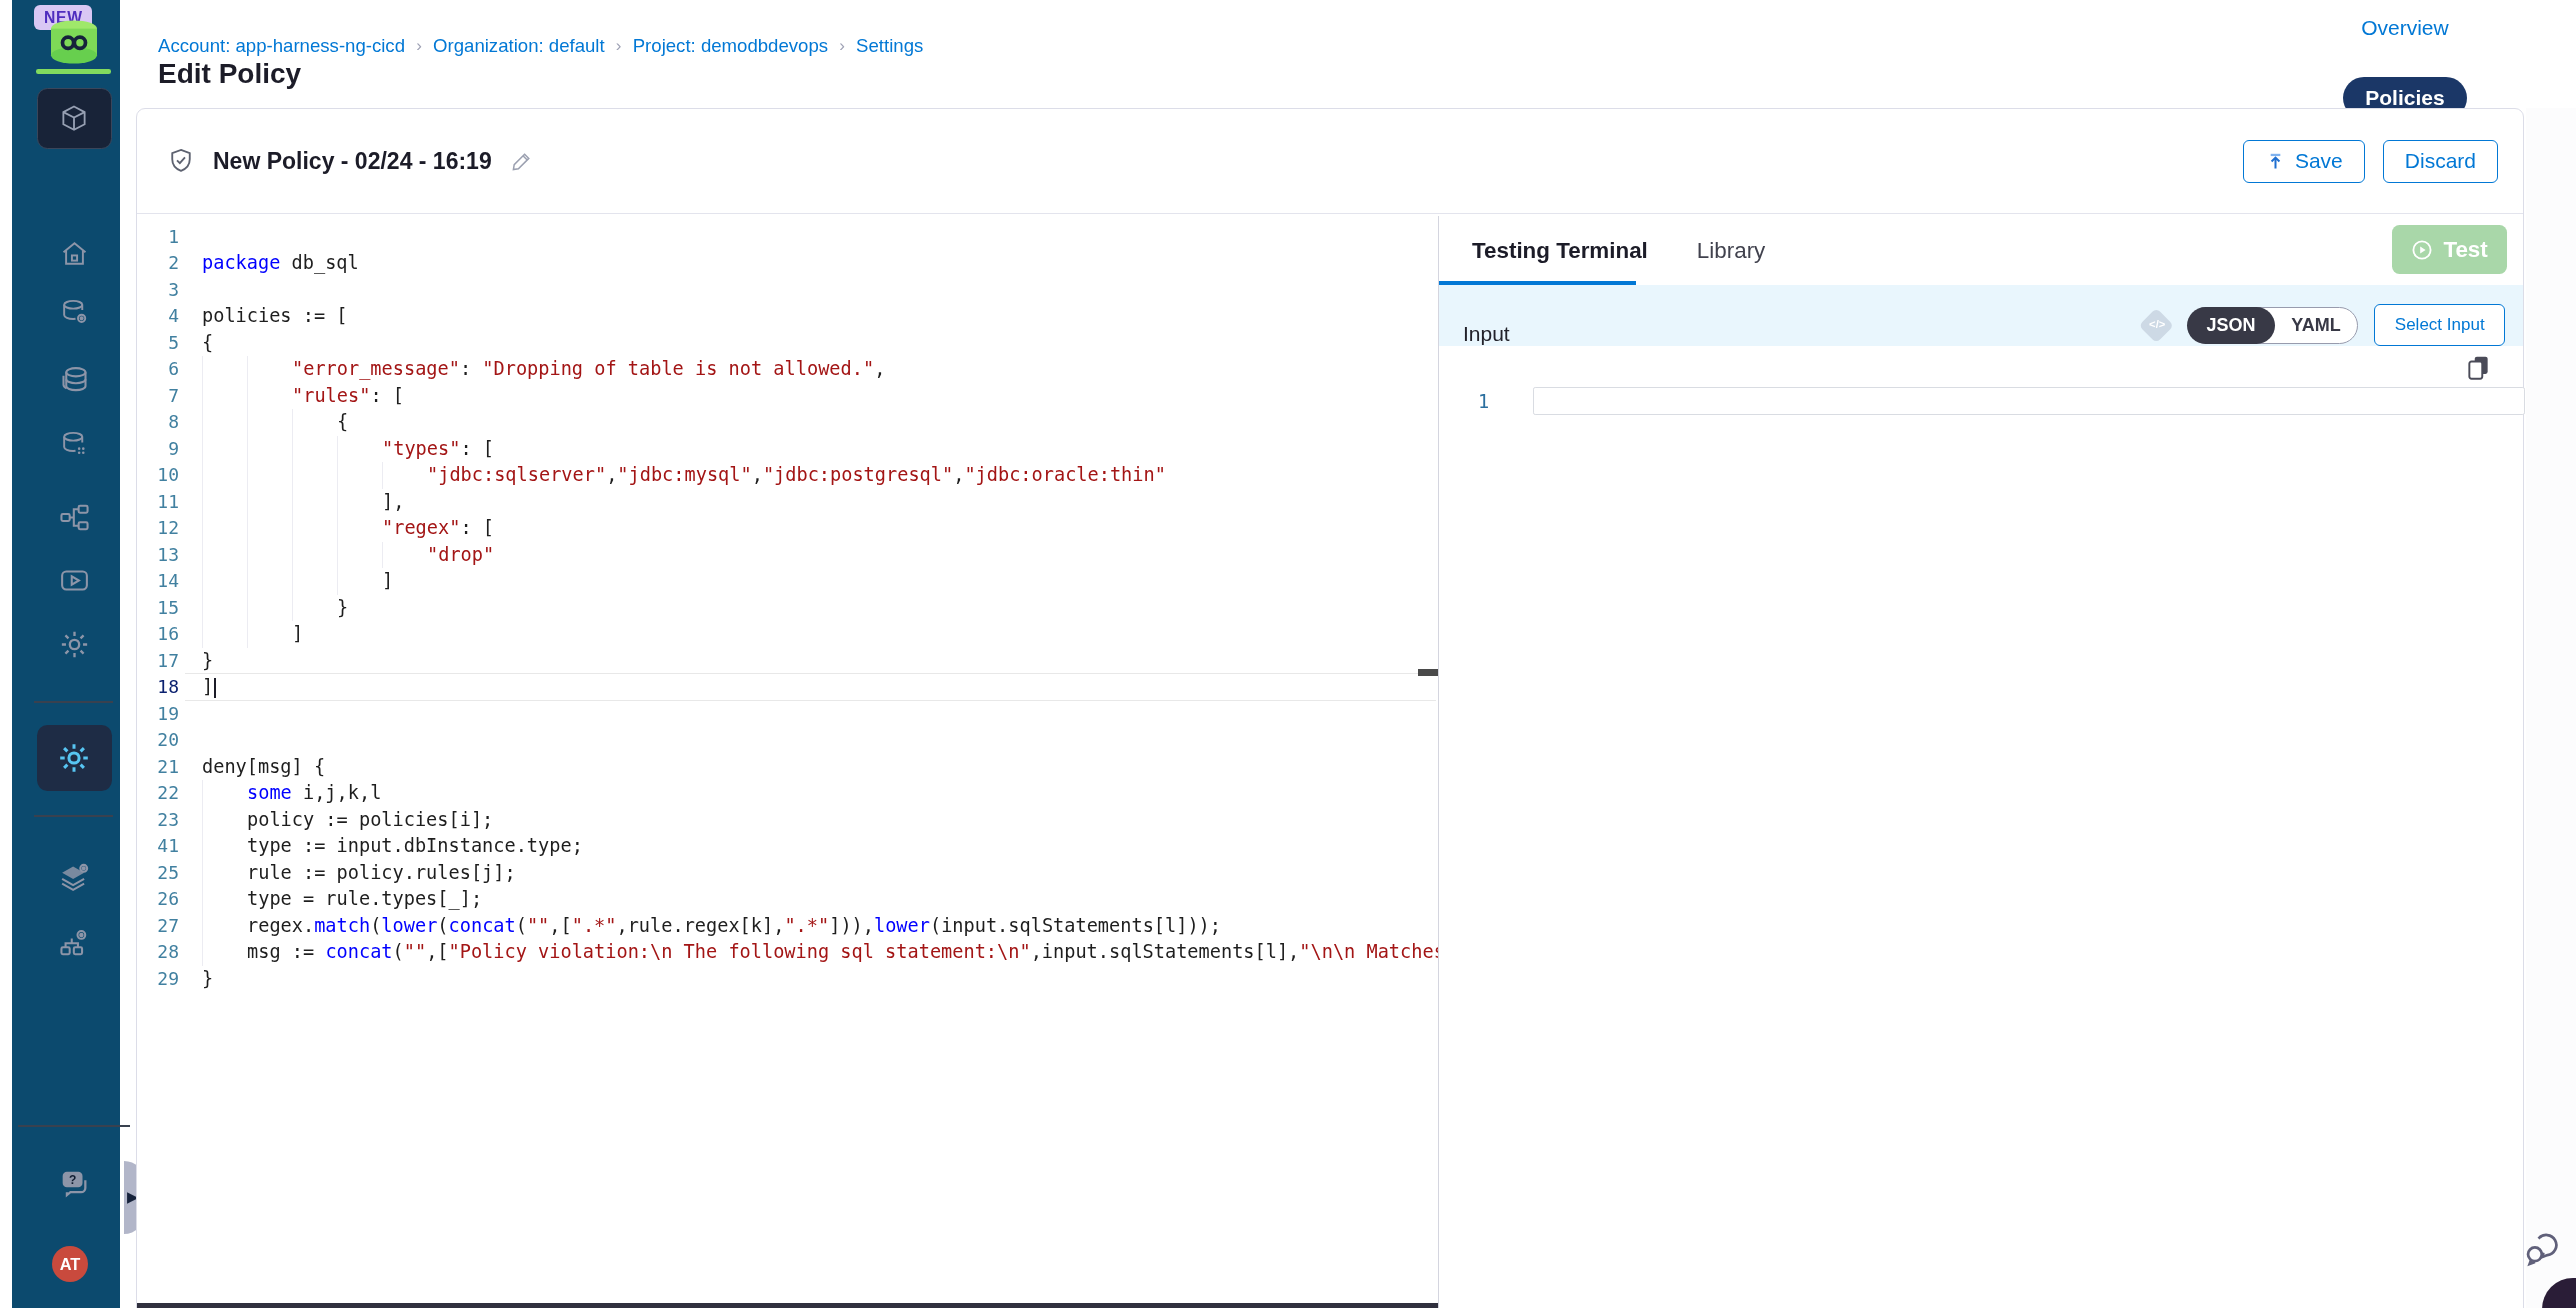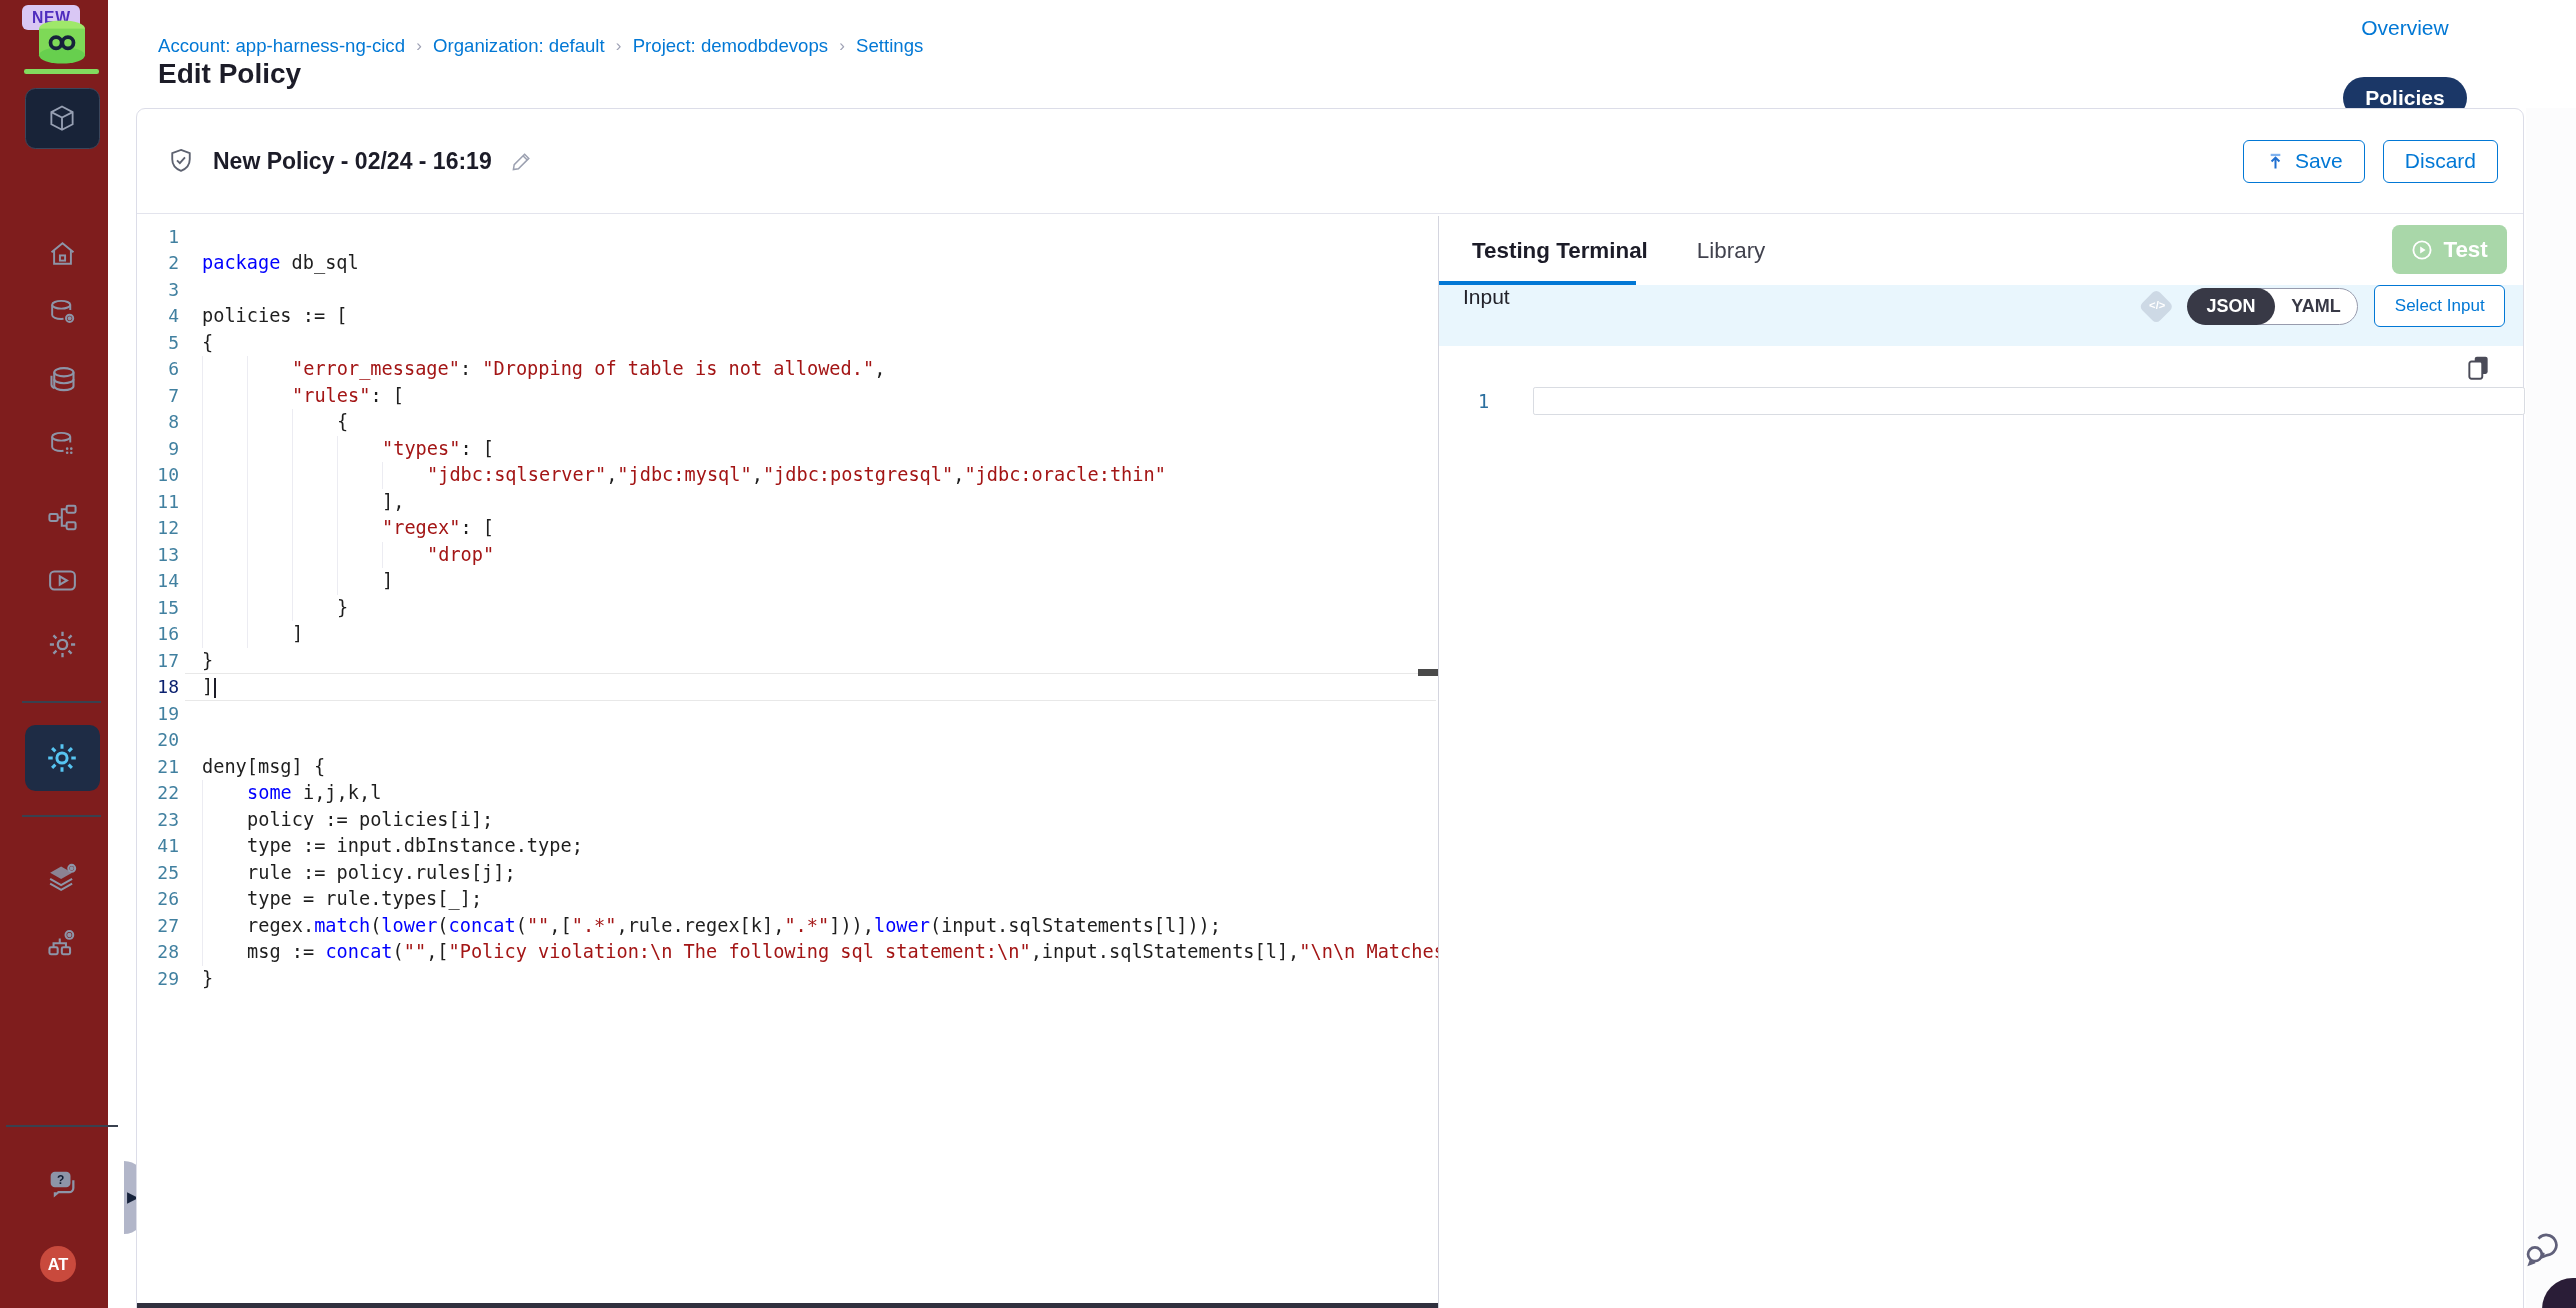--- a/index.html
+++ b/index.html
@@ -1,21 +1,21 @@
 <!DOCTYPE html>
 <html style="font-size:12px"><head>
 <meta charset="utf-8">
 <style>
   html,body{margin:0;padding:0;}
   body{width:2576px;height:1309px;position:relative;overflow:hidden;background:#fff;
        font-family:"Liberation Sans",sans-serif;color:#1c1c28;}
   svg{display:block;}
 
   
-  .sidebar{position:absolute;left:0;top:0;width:108px;height:1309px;background:#7f1d1d;}
+  .sidebar{position:absolute;left:12px;top:0;width:108px;height:1309px;background:#0c4a6e;}
   .new-badge{position:absolute;left:22.4px;top:5.2px;height:25px;padding:0 9.7px;background:#d9c7f4;
     color:#4f2dbe;font-weight:bold;font-size:15.7px;line-height:25px;border-radius:6px;letter-spacing:0.7px;}
   .logo{position:absolute;left:33px;top:19.4px;}
   .logo-bar{position:absolute;left:24px;top:69px;width:75px;height:5.2px;background:#82db5e;border-radius:2.2px;}
   .module-box{position:absolute;left:24.6px;top:88px;width:75px;height:61px;border-radius:10.4px;
     background:#182338;border:1.5px solid #3a465b;display:flex;align-items:center;justify-content:center;
     color:#97a0b3;box-sizing:border-box;cursor:pointer;}
   .sbtn{position:absolute;left:38px;width:48px;height:48px;display:flex;align-items:center;
     justify-content:center;color:#8d95a8;background:none;border:none;cursor:pointer;padding:0;}
   .sdivider{position:absolute;left:22.4px;width:79px;height:1.5px;background:#39414f;}
@@ -70,21 +70,21 @@
   
   .terminal{position:absolute;left:1301px;top:107px;right:0;bottom:0;border-left:1.5px solid #d4d5df;background:#fff;}
   .t-tabs{position:relative;height:69px;display:flex;align-items:center;padding-left:33px;gap:49px;}
   .t-tab{font-size:22.4px;color:#41424e;cursor:pointer;}
   .t-tab.active{font-weight:bold;color:#1c1c28;}
   .t-underline{position:absolute;left:0;bottom:0;width:197px;height:3.7px;background:#0278d5;}
   .test-btn{position:absolute;right:16.4px;top:9px;width:115px;height:49px;background:#a9d7a9;border:none;
     border-radius:7.5px;color:#fff;font-size:22.4px;font-weight:bold;display:flex;align-items:center;
     justify-content:center;gap:9px;cursor:pointer;}
   .input-bar{position:absolute;left:0;top:69px;right:0;height:61px;background:#e9f6fd;display:flex;
-    align-items:flex-start;padding:0 18px 0 24px;box-sizing:border-box;}
+    align-items:flex-end;padding:0 18px 0 24px;box-sizing:border-box;}
   .input-label{font-size:21px;color:#22222a;}
   .bar-right{margin-left:auto;display:flex;align-items:center;gap:16.4px;}
   .diamond{width:24.6px;height:24.6px;background:#cdd9e5;transform:rotate(45deg);border-radius:5.2px;
     position:relative;margin-right:3px;}
   .diamond span{position:absolute;left:0;top:4.5px;width:100%;text-align:center;transform:rotate(-45deg);
     color:#fff;font-size:11.2px;font-weight:bold;}
   .fmt-toggle{display:flex;align-items:center;background:#fff;border:1.5px solid #989bad;border-radius:745px;
     height:37px;box-sizing:border-box;cursor:pointer;}
   .fmt-json{height:37px;margin:-1.5px 0 -1.5px -1.5px;background:#383946;color:#fff;border-radius:745px;
     display:flex;align-items:center;padding:0 19.4px;font-weight:bold;font-size:18px;}

